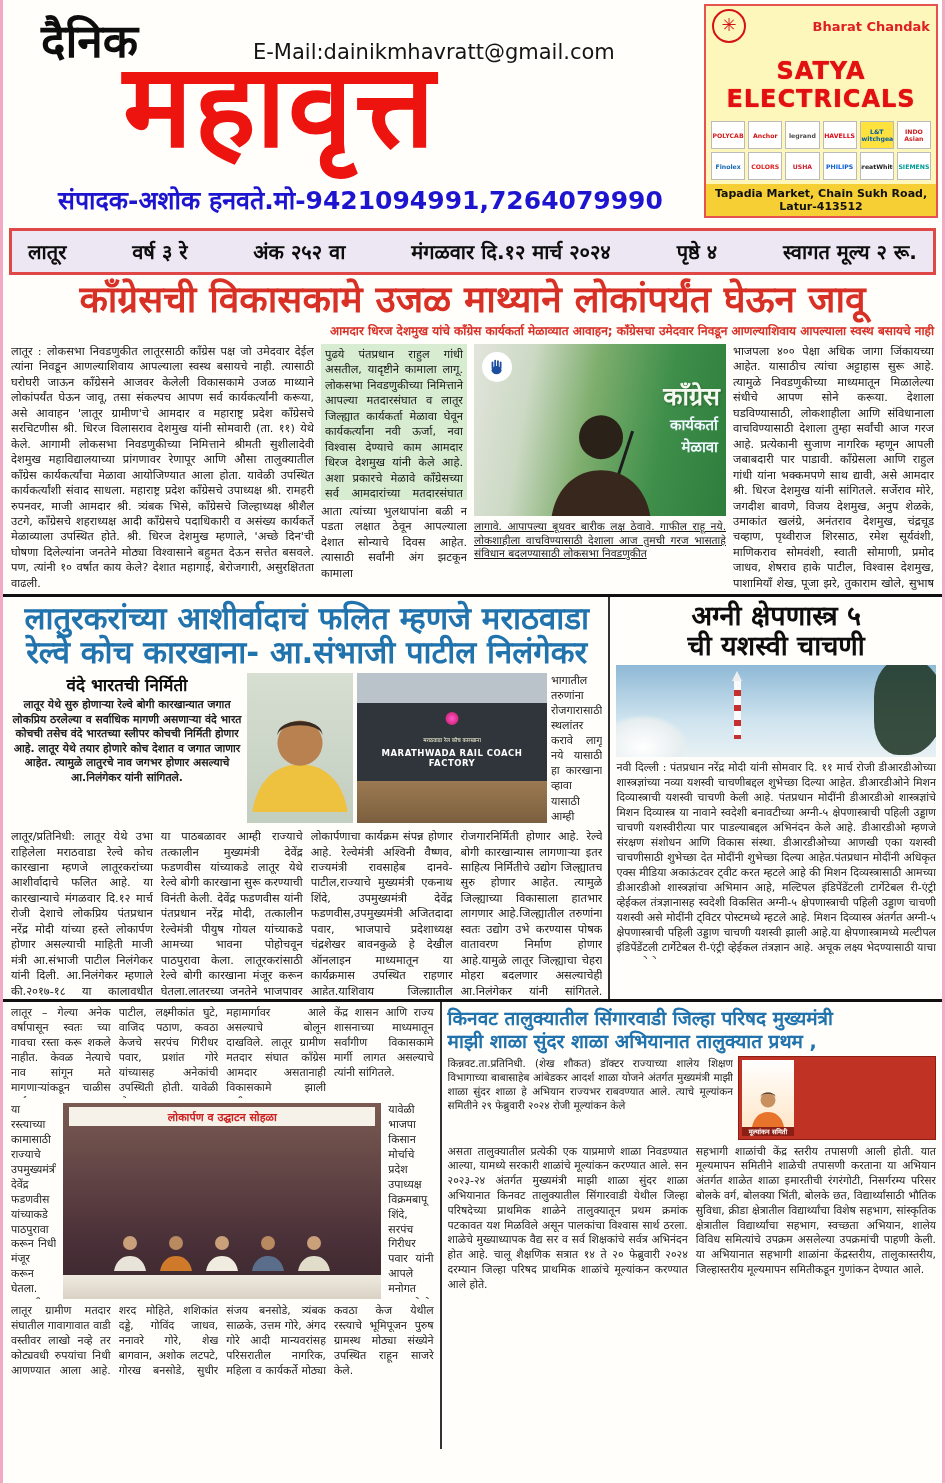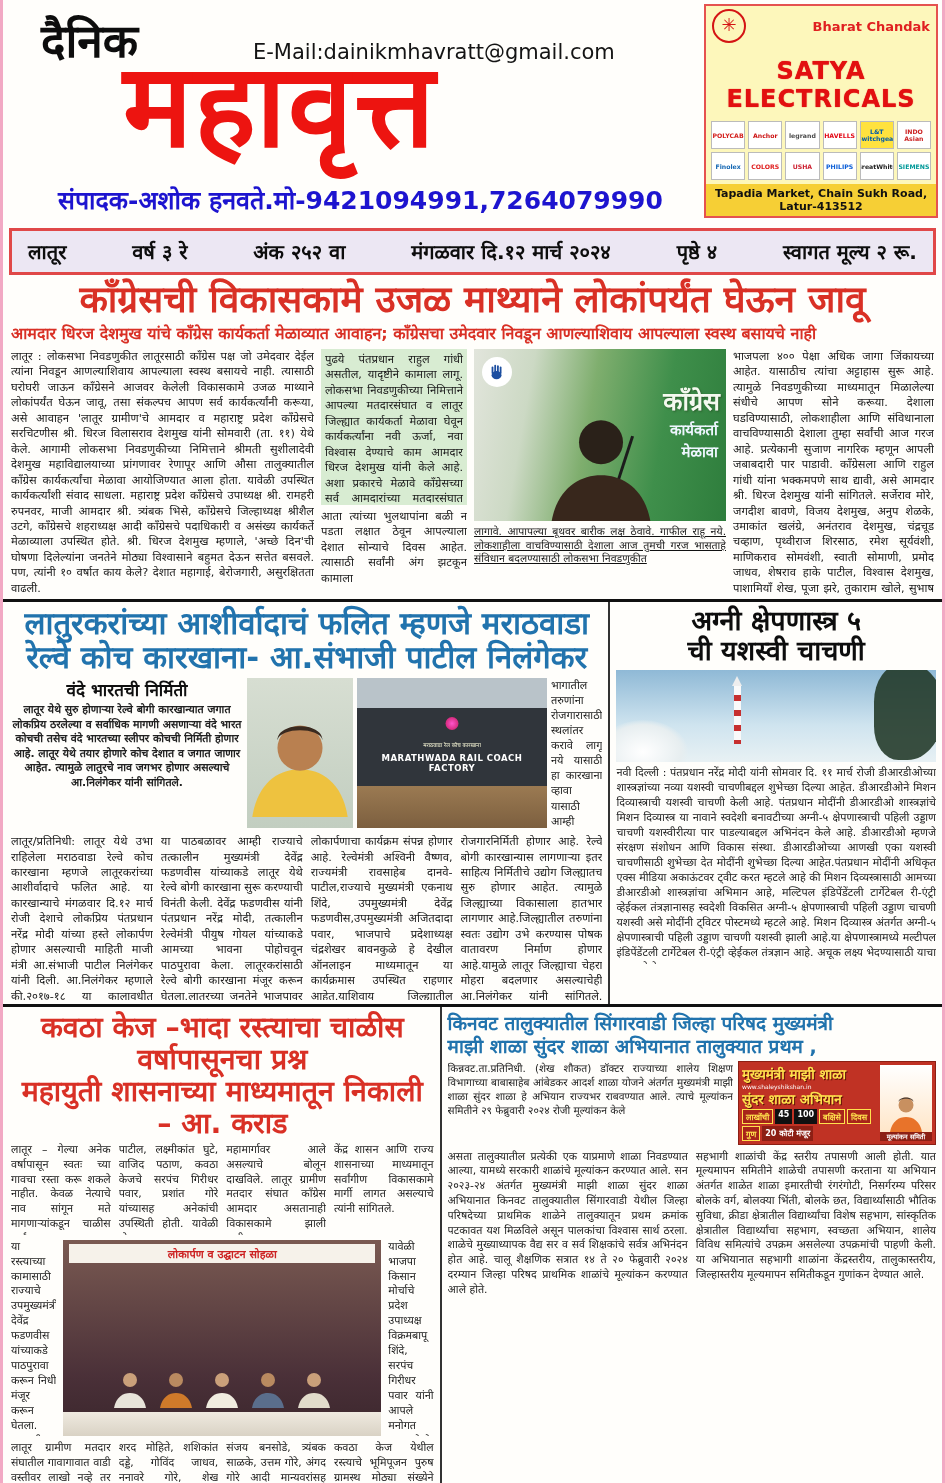--- a/index.html
+++ b/index.html
@@ -28,21 +28,21 @@
   .b5{color:#c22}.b6{color:#1467b3}.b7{color:#e02020}.b8{color:#cc1f2f}.b9{color:#0b5ed7}
   .b10{color:#1c1c1c}.b11{color:#009999}
   .s-addr{background:#f6cf35;color:#111;font-weight:bold;font-size:11px;padding:3px 0;}
   .s-ph{font-size:10.5px;font-weight:bold;color:#222;padding-top:3px;}
   
   .datebar{margin:2px 6px 0;border:3px solid #e04848;background:#ece7f3;display:flex;
            justify-content:space-between;align-items:center;padding:7px 16px;font-size:20px;font-weight:bold;color:#0d0d0d;}
   
   .a1{padding:0 8px;}
   .a1 h1{margin:6px 0 2px;text-align:center;font-size:37px;line-height:1.05;color:#d93025;font-weight:bold;}
-  .a1sub{text-align:left;font-size:16px;font-weight:bold;color:#d93025;margin-bottom:5px;}
+  .a1sub{text-align:right;font-size:12px;font-weight:bold;color:#d93025;margin-bottom:5px;}
   .a1body{display:flex;gap:7px;height:246px;overflow:hidden;justify-content:center;}
   .tx{font-size:11.3px;line-height:1.37;text-align:justify;overflow:hidden;color:#1a1a1a;}
   .a1c1{flex:0 0 303px;}
   .a1c2{flex:0 0 146px;display:flex;flex-direction:column;gap:4px;}
   .green{background:#d8ecd2;padding:3px 4px;flex:0 0 150px;overflow:hidden;}
   .a1fig{flex:0 0 252px;display:flex;flex-direction:column;text-decoration:underline;}
   .rally{position:relative;height:172px;background:linear-gradient(100deg,#e2e5dc 0%,#ccd9c4 22%,#7fae6e 45%,#3f8f4b 72%,#2e7d3c 100%);overflow:hidden;}
   .r-circle{position:absolute;left:8px;top:8px;width:30px;height:30px;background:#fff;border-radius:50%;
             display:flex;align-items:center;justify-content:center;}
   .r-line1{position:absolute;right:6px;top:34px;color:#f4f9ef;font-size:25px;font-weight:bold;text-shadow:1px 1px 2px #2a5c2a;}
@@ -236,24 +236,20 @@
         <span class="m-smoke"></span>
         <span class="m-tree"></span>
         <span class="m-rocket"></span>
       </div>
       <div class="tx agnibody">नवी दिल्ली : पंतप्रधान नरेंद्र मोदी यांनी सोमवार दि. ११ मार्च रोजी डीआरडीओच्या शास्त्रज्ञांच्या नव्या यशस्वी चाचणीबद्दल शुभेच्छा दिल्या आहेत. डीआरडीओने मिशन दिव्यास्त्राची यशस्वी चाचणी केली आहे. पंतप्रधान मोदींनी डीआरडीओ शास्त्रज्ञांचे मिशन दिव्यास्त्र या नावाने स्वदेशी बनावटीच्या अग्नी-५ क्षेपणास्त्राची पहिली उड्डाण चाचणी यशस्वीरीत्या पार पाडल्याबद्दल अभिनंदन केले आहे. डीआरडीओ म्हणजे संरक्षण संशोधन आणि विकास संस्था. डीआरडीओच्या आणखी एका यशस्वी चाचणीसाठी शुभेच्छा देत मोदींनी शुभेच्छा दिल्या आहेत.पंतप्रधान मोदींनी अधिकृत एक्स मीडिया अकाऊंटवर ट्वीट करत म्हटले आहे की मिशन दिव्यस्त्रासाठी आमच्या डीआरडीओ शास्त्रज्ञांचा अभिमान आहे, मल्टिपल इंडिपेंडेंटली टार्गेटेबल री-एंट्री व्हेईकल तंत्रज्ञानासह स्वदेशी विकसित अग्नी-५ क्षेपणास्त्राची पहिली उड्डाण चाचणी यशस्वी असे मोदींनी ट्विटर पोस्टमध्ये म्हटले आहे. मिशन दिव्यास्त्र अंतर्गत अग्नी-५ क्षेपणास्त्राची पहिली उड्डाण चाचणी यशस्वी झाली आहे.या क्षेपणास्त्रामध्ये मल्टीपल इंडिपेंडेंटली टार्गेटेबल री-एंट्री व्हेईकल तंत्रज्ञान आहे. अचूक लक्ष्य भेदण्यासाठी याचा वापर होतो.</div>
     </aside>
   </section>
 
   <section class="row3">
     <div class="a3">
-      <h2>
-        <span>कवठा केज –भादा रस्त्याचा चाळीस वर्षापासूनचा प्रश्न</span><br>
-        <span>महायुती शासनाच्या माध्यमातून निकाली – आ. कराड</span>
-      </h2>
       <div class="strip st-top">
         <div class="tx">लातूर – गेल्या अनेक वर्षापासून स्वतः च्या गावचा रस्ता करू शकले नाहीत. केवळ नेत्याचे नाव सांगून मते मागणाऱ्यांकडून चाळीस वर्षांत हा प्रश्न सुटला नाही.</div>
         <div class="tx">पाटील, लक्ष्मीकांत घुटे, वाजिद पठाण, कवठा केजचे सरपंच गिरीधर पवार, प्रशांत गोरे यांच्यासह अनेकांची उपस्थिती होती. यावेळी बोलताना आ. कराड म्हणाले.</div>
         <div class="tx">महामार्गावर आले असल्याचे बोलून दाखविले. लातूर ग्रामीण मतदार संघात काँग्रेस आमदार असतानाही विकासकामे झाली नाहीत.</div>
         <div class="tx">केंद्र शासन आणि राज्य शासनाच्या माध्यमातून सर्वांगीण विकासकामे मार्गी लागत असल्याचे त्यांनी सांगितले.</div>
       </div>
       <div class="mid">
         <div class="tx">या रस्त्याच्या कामासाठी राज्याचे उपमुख्यमंत्री देवेंद्र फडणवीस यांच्याकडे पाठपुरावा करून निधी मंजूर करून घेतला. महायुती शासनाच्या माध्यमातून निकाली निघालेल्या या कामाचे भूमिपूजन यावेळी करण्यात आले. गावात मोठ्या उत्साहाचे वातावरण होते. कार्यक्रमास महिला मोठ्या संख्येने उपस्थित होत्या.</div>
         <figure class="stage" style="margin:0">
           <span class="stg-banner">लोकार्पण व उद्घाटन सोहळा</span>
@@ -292,34 +288,20 @@
     </div>
 
     <aside class="a4">
       <h2>
         <span>किनवट तालुक्यातील सिंगारवाडी जिल्हा परिषद मुख्यमंत्री</span><br>
         <span>माझी शाळा सुंदर शाळा अभियानात तालुक्यात प्रथम ,</span>
       </h2>
       <div class="a4row">
         <div class="tx a4nar">किन्नवट.ता.प्रतिनिधी. (शेख शौकत) डॉक्टर राज्याच्या शालेय शिक्षण विभागाच्या बाबासाहेब आंबेडकर आदर्श शाळा योजने अंतर्गत मुख्यमंत्री माझी शाळा सुंदर शाळा हे अभियान राज्यभर राबवण्यात आले. त्याचे मूल्यांकन समितीने २९ फेब्रुवारी २०२४ रोजी मूल्यांकन केले</div>
         <div class="cmad">
-          <div class="cm-left">
-            <div class="cm-l1">मुख्यमंत्री माझी शाळा</div>
-            <div class="cm-site">www.shaleyshikshan.in</div>
-            <div class="cm-l2">सुंदर शाळा अभियान</div>
-            <div class="cm-chips">
-              <span class="cm-chip ch-y">लाखोंची</span>
-              <span class="cm-chip ch-k">45</span>
-              <span class="cm-chip ch-k">100</span>
-              <span class="cm-chip ch-y">बक्षिसे</span>
-              <span class="cm-chip ch-y">दिवस</span>
-              <span class="cm-chip ch-y">गुण</span>
-              <span class="cm-chip ch-r">20 कोटी मंजूर</span>
-            </div>
-          </div>
           <div class="cm-port">
             <svg viewBox="0 0 40 40">
                 <path d="M4 40c2-11 9-15 16-15s14 4 16 15z" fill="#e8732a"></path>
                 <circle cx="20" cy="13" r="7.5" fill="#c89060"></circle>
                 <path d="M12.5 10c1-4.5 14-4.5 15 0 0-6-15-6-15 0z" fill="#4a3a30"></path>
               </svg>
             <span class="cm-comm">मूल्यांकन समिती</span>
           </div>
         </div>
       </div>

